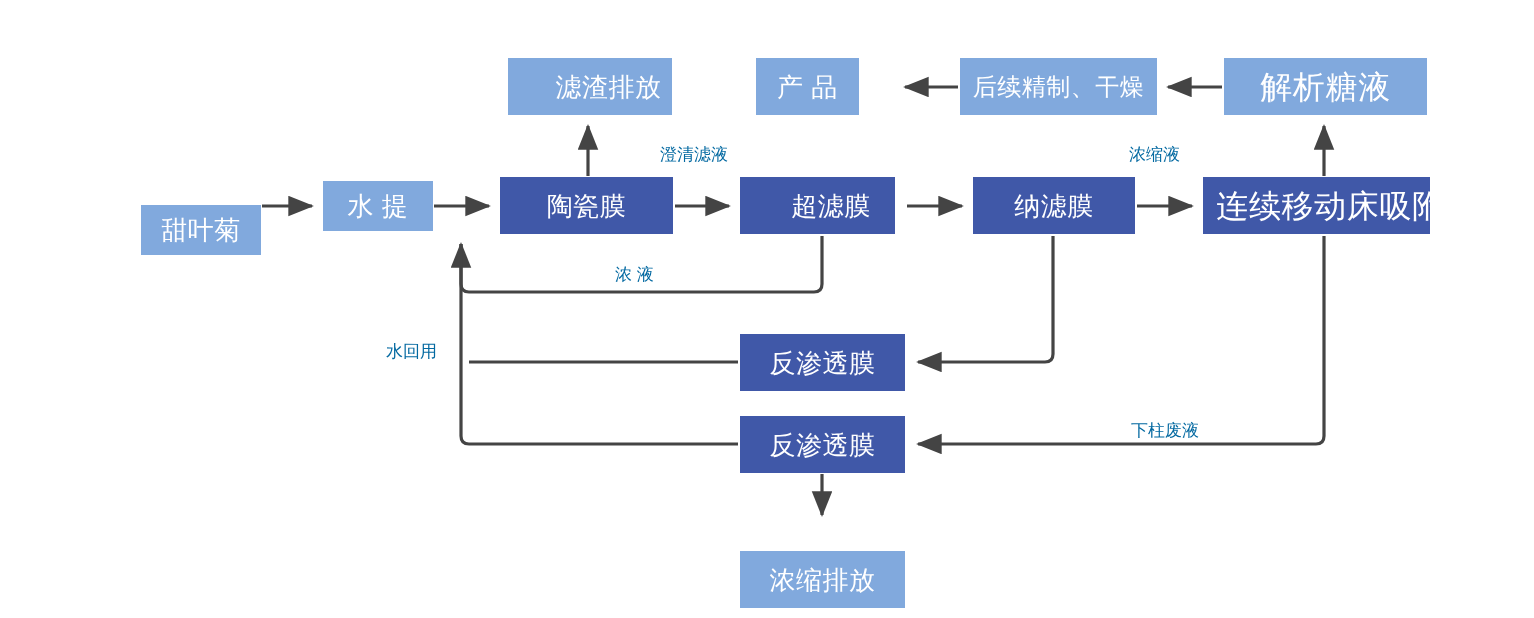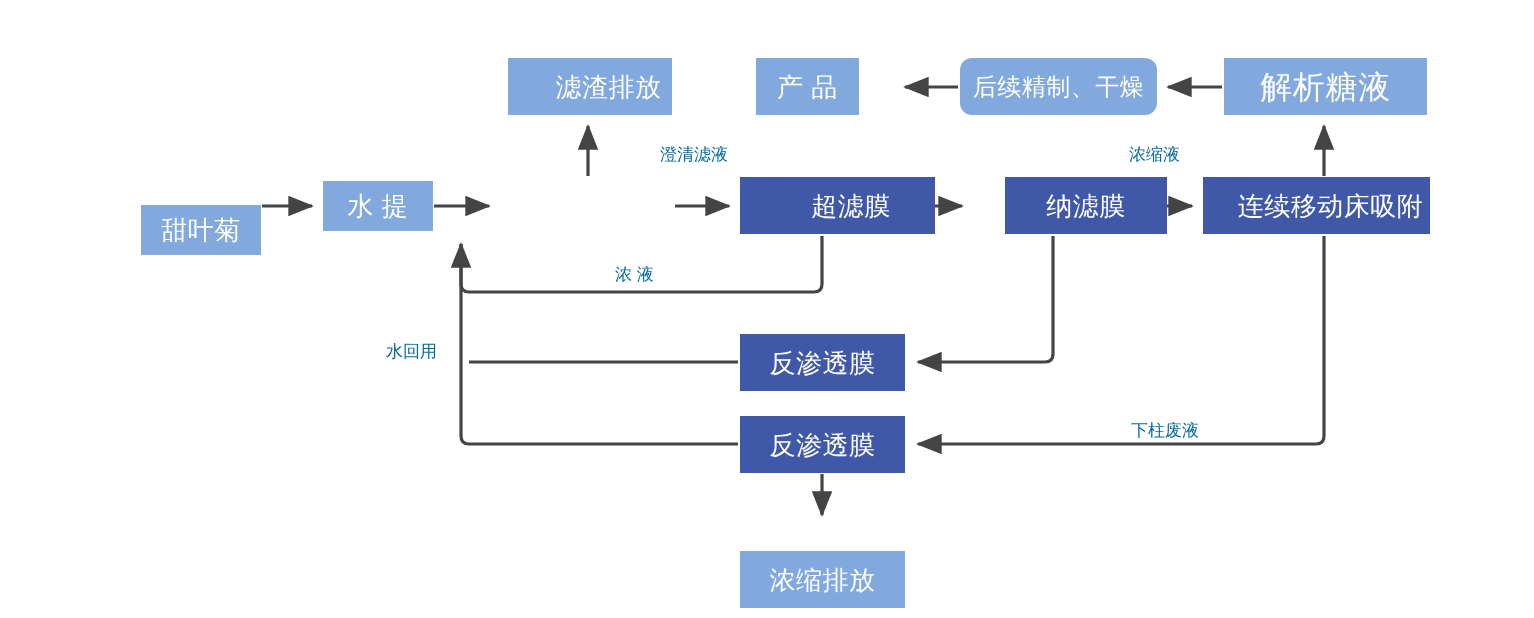--- a/index.html
+++ b/index.html
@@ -91,32 +91,33 @@
       <path d="M469,292 Q461,292 461,284 L461,244" stroke-linejoin="round"></path>
 
       <line x1="822" y1="474" x2="822" y2="515" marker-end="url(#arrow)"></line>
     </g>
   </svg>
 
   <div class="node secondary" style="left:141px; top:181px; width:120px; height:50px; font-size:26px;margin-top:24px;">甜叶菊</div>
 
   <div class="node secondary" style="left:323px; top:181px; width:110px; height:50px; font-size:26px;">水 提</div>
 
+  <div class="node primary" style="left:500px; top:177px; width:173px; height:57px; font-size:26px;">陶瓷膜</div>
 
-  <div class="node primary" style="left:740px; top:177px; width:195px; height:57px; font-size:26px;padding-left:27px;">超滤膜</div>
+  <div class="node primary" style="left:740px; top:177px; width:155px; height:57px; font-size:26px;padding-left:27px;">超滤膜</div>
 
-  <div class="node primary" style="left:973px; top:177px; width:162px; height:57px; font-size:26px;margin-left:32px;">纳滤膜</div>
+  <div class="node primary" style="left:973px; top:177px; width:162px; height:57px; font-size:26px;">纳滤膜</div>
 
-  <div class="node primary" style="left:1203px; top:177px; width:227px; height:57px; font-size:26px;padding-left:28px;">连续移动床吸附</div>
+  <div class="node primary" style="left:1203px; top:177px; width:227px; height:57px; font-size:32px;padding-left:28px;">连续移动床吸附</div>
 
   <div class="node secondary" style="left:508px; top:58px; width:164px; height:57px; font-size:26px;padding-left:37px;">滤渣排放</div>
 
   <div class="node secondary" style="left:756px; top:58px; width:103px; height:57px; font-size:26px;">产 品</div>
 
-  <div class="node secondary" style="left:960px; top:58px; width:197px; height:57px; font-size:24px;border-radius:12px;">后续精制、干燥</div>
+  <div class="node secondary" style="left:960px; top:58px; width:197px; height:57px; font-size:24px;">后续精制、干燥</div>
 
   <div class="node secondary" style="left:1224px; top:58px; width:203px; height:57px; font-size:32px;">解析糖液</div>
 
   <div class="node primary" style="left:740px; top:334px; width:165px; height:57px; font-size:26px;">反渗透膜</div>
 
   <div class="node primary" style="left:740px; top:416px; width:165px; height:57px; font-size:26px;">反渗透膜</div>
 
   <div class="node secondary" style="left:740px; top:526px; width:165px; height:57px; font-size:26px;margin-top:25px;">浓缩排放</div>
 
   <div class="edge-label" style="left:660px; top:146px; font-size:17px;">澄清滤液</div>

